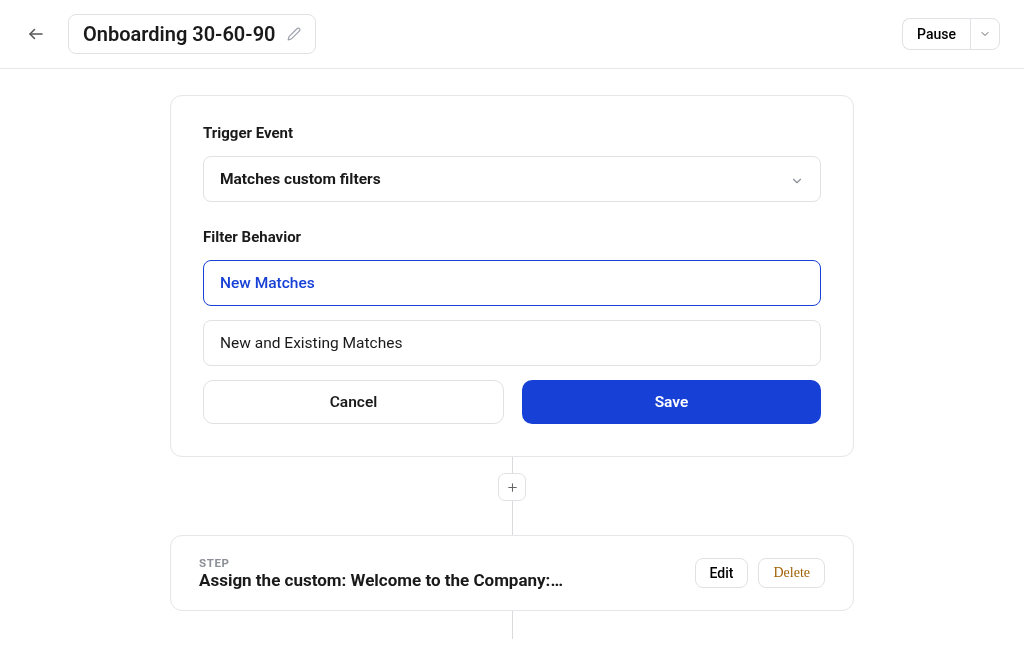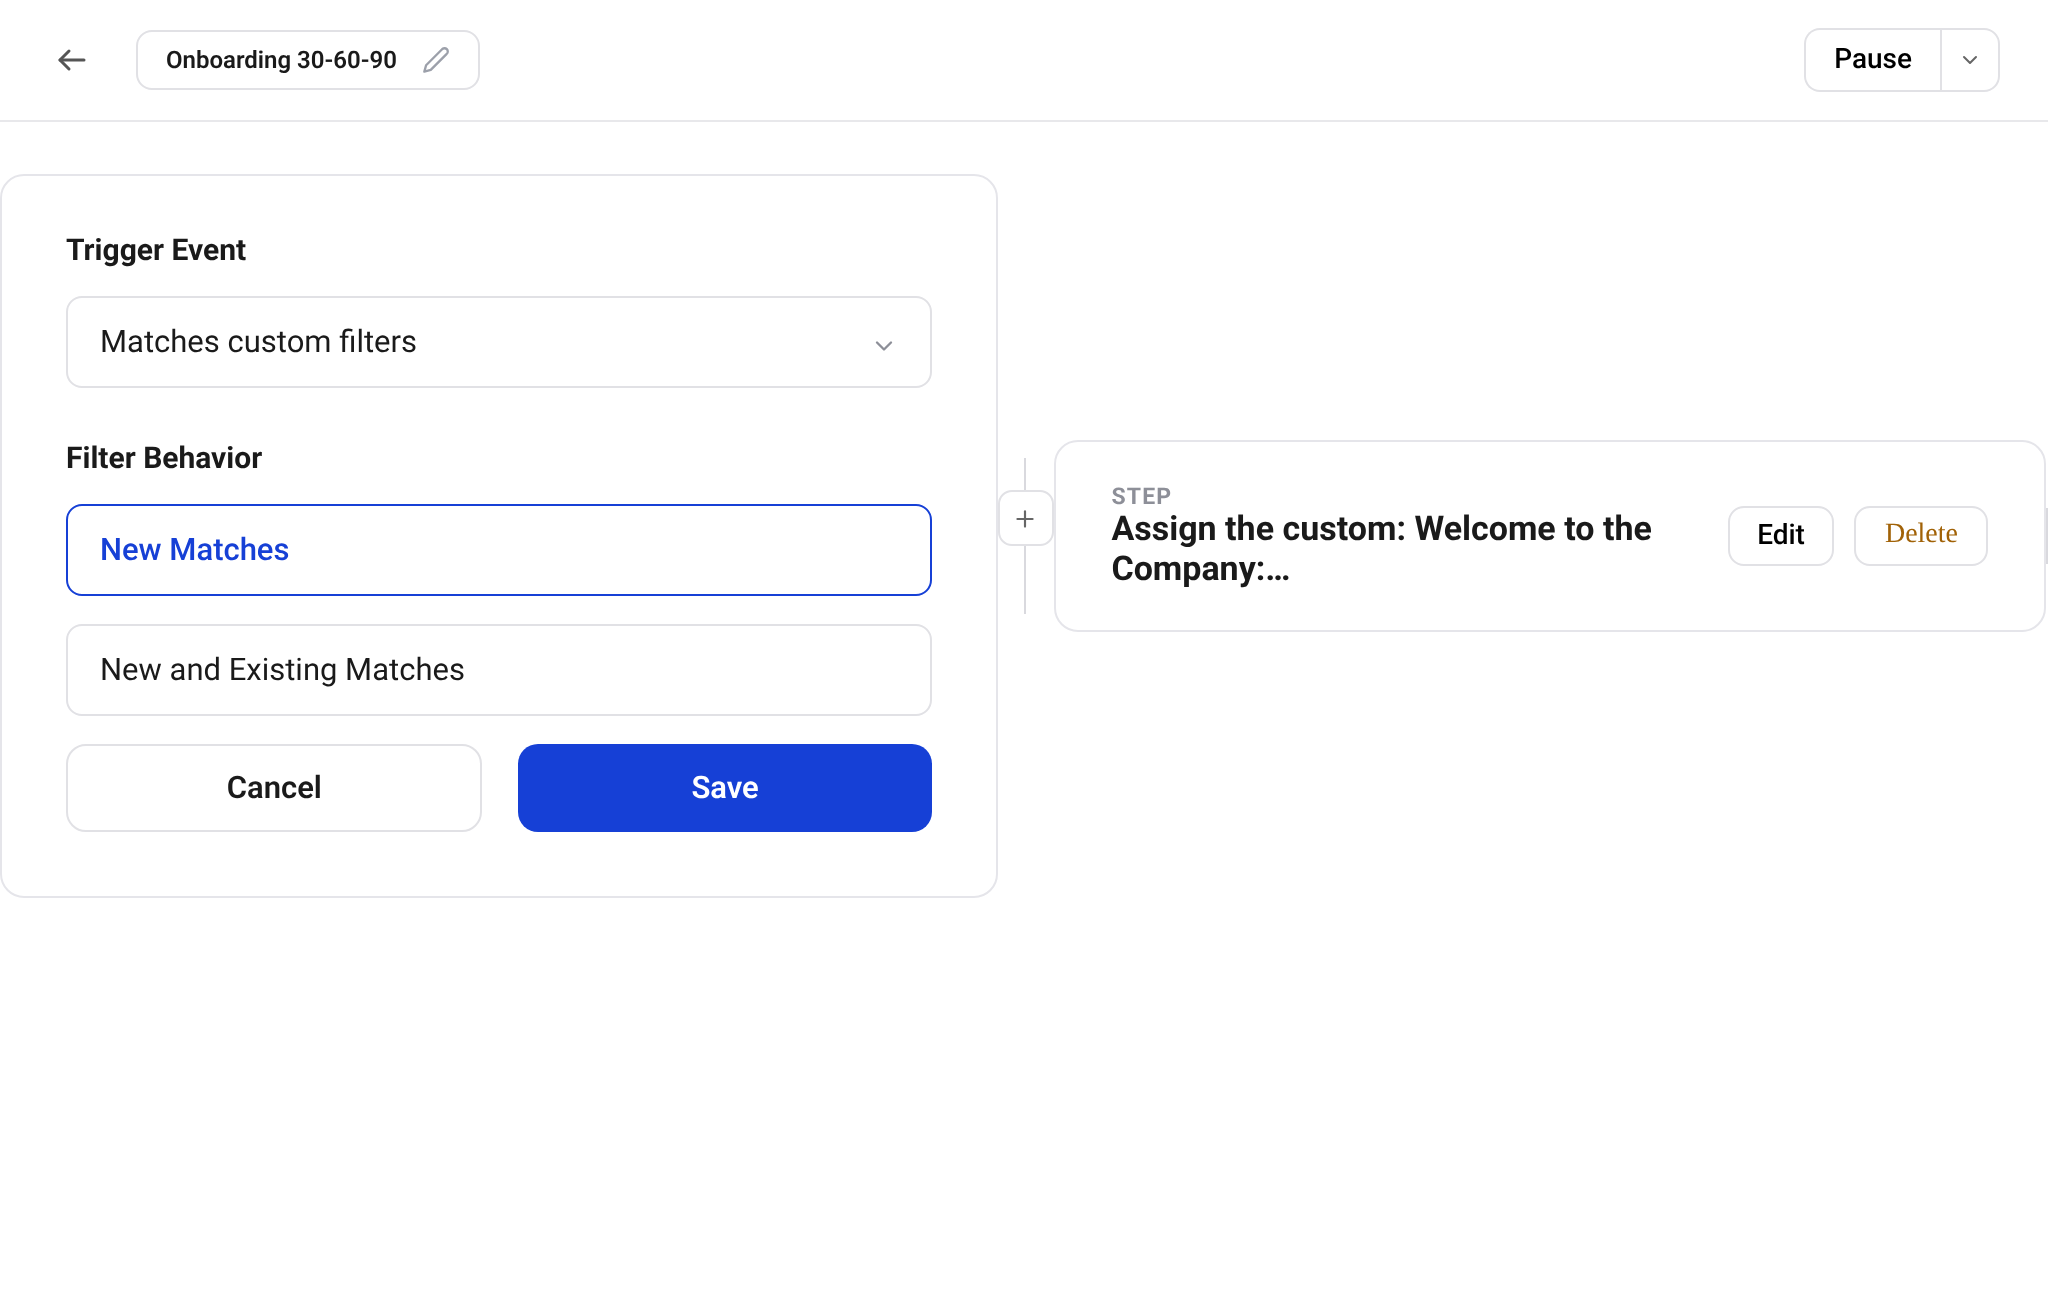--- a/index.html
+++ b/index.html
@@ -2,33 +2,33 @@
 <html><head>
   <meta charset="utf-8">
   <style>
     * { margin: 0; padding: 0; box-sizing: border-box; }
     body { font-family: -apple-system, BlinkMacSystemFont, "Segoe UI", Roboto, Helvetica, Arial, sans-serif; background: #fff; color: #1a1a1a; width: 1024px; height: 654px; overflow: hidden; }
 
     .topbar { display: flex; align-items: center; justify-content: space-between; padding: 14px 24px 14px 24px; border-bottom: 1px solid #e8e8eb; }
     .topbar-left { display: flex; align-items: center; gap: 20px; }
     .back-btn { width: 24px; height: 24px; display: flex; align-items: center; justify-content: center; cursor: pointer; color: #555; }
     .title-chip { display: flex; align-items: center; gap: 12px; border: 1px solid #e1e1e5; border-radius: 8px; padding: 7px 14px; }
-    .title-chip span { font-weight: 600; font-size: 12px; text-align: center; }
+    .title-chip span { font-weight: 600; font-size: 20px; text-align: center; }
     .edit-icon { width: 14px; height: 14px; color: #9ca0aa; }
     .topbar-right { display: flex; }
     .pause-btn { border: 1px solid #e1e1e5; border-radius: 8px 0 0 8px; background: #fff; padding: 7px 14px; font-size: 14px; font-weight: 500; cursor: pointer; border-right: none; font-family: inherit; }
     .pause-caret { border: 1px solid #e1e1e5; border-radius: 0 8px 8px 0; background: #fff; width: 30px; display: flex; align-items: center; justify-content: center; cursor: pointer; color: #666; }
 
-    .canvas { padding: 26px 0 0; display: flex; flex-direction: row; align-items: center; }
+    .canvas { padding: 26px 0 0; display: flex; flex-direction: column; align-items: center; }
 
     .card { width: 684px; border: 1px solid #e5e5ea; border-radius: 12px; background: #fff; padding: 28px 32px 32px; }
 
     .section-label { font-size: 15px; font-weight: 700; margin-bottom: 14px; color: #1a1a1a; }
 
-    .select-box { position: relative; width: 100%; border: 1px solid #e1e1e5; border-radius: 8px; padding: 13px 16px; display: flex; align-items: flex-end; justify-content: space-between; cursor: pointer; margin-bottom: 26px; }
+    .select-box { position: relative; width: 100%; border: 1px solid #e1e1e5; border-radius: 8px; padding: 13px 16px; display: flex; align-items: flex-end; justify-content: space-between; cursor: pointer; margin-bottom: 26px; font-weight: bold; }
     .select-box span { font-size: 15.5px; color: #1a1a1a; }
 
     .option-box { width: 100%; border: 1px solid #e1e1e5; border-radius: 8px; padding: 13px 16px; font-size: 15.5px; margin-bottom: 14px; cursor: pointer; }
     .option-box.selected { border: 1.5px solid #1640d6; color: #1640d6; font-weight: 500; }
     .option-box.unselected { color: #1a1a1a; }
     .option-box:last-of-type { margin-bottom: 28px; }
 
     .btn-row { display: flex; gap: 18px; }
     .btn { flex: 1; padding: 12px 0; border-radius: 10px; font-size: 15.5px; font-weight: 600; cursor: pointer; border: none; font-family: inherit; }
     .btn-primary { background: #1640d6; color: #fff; }

